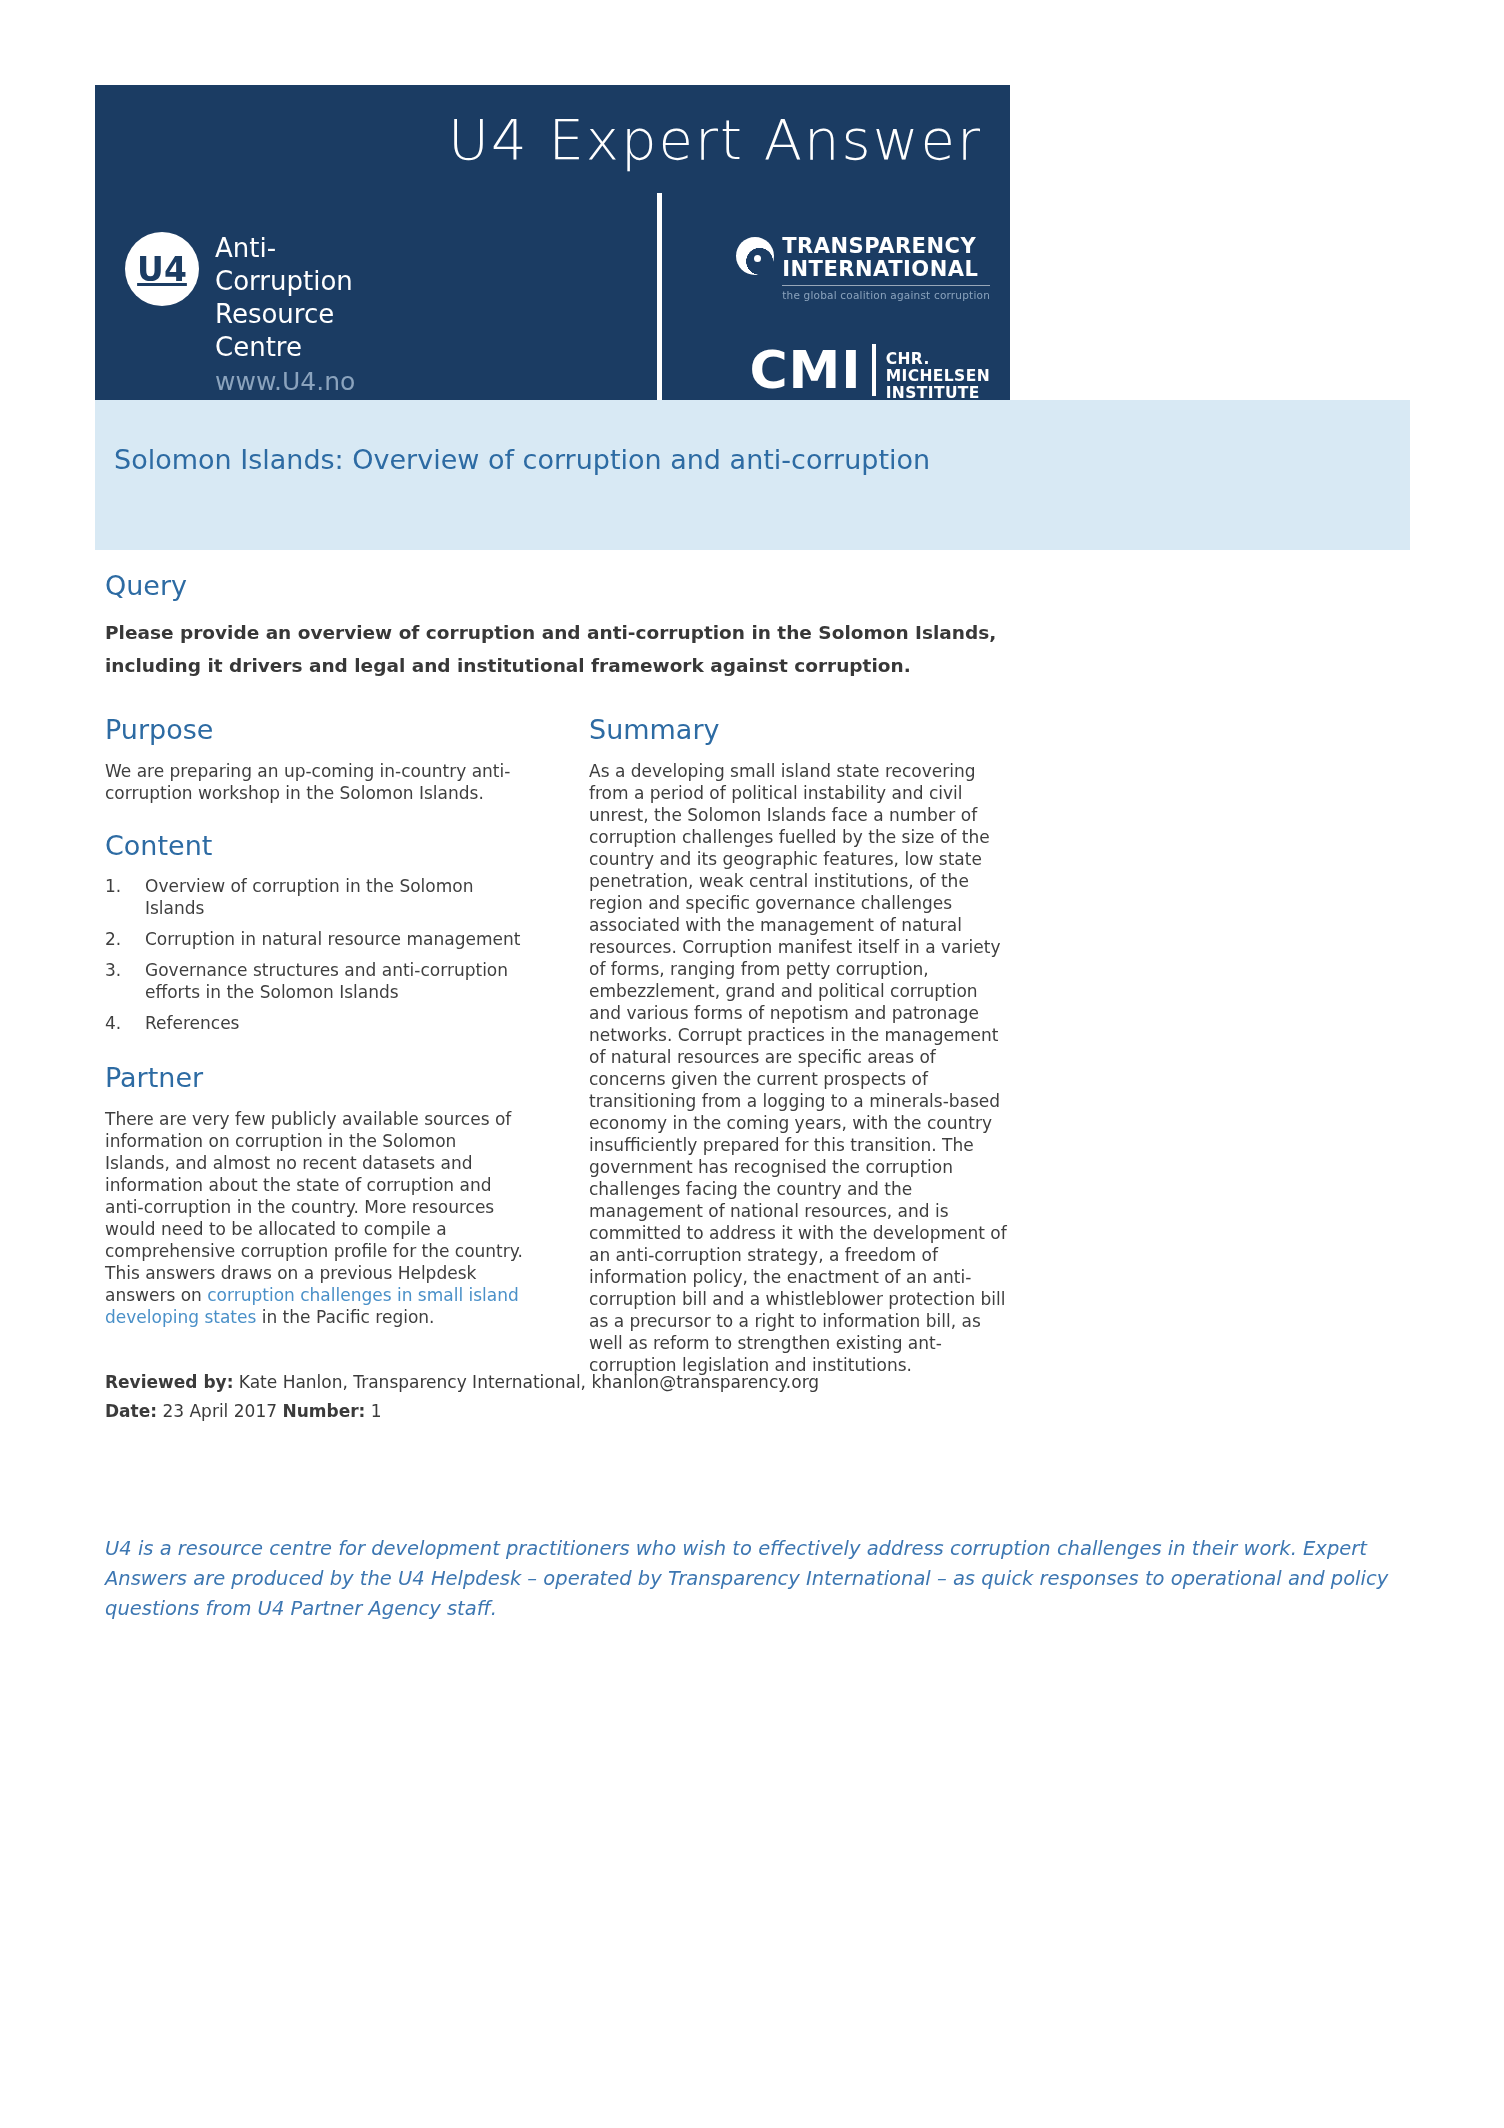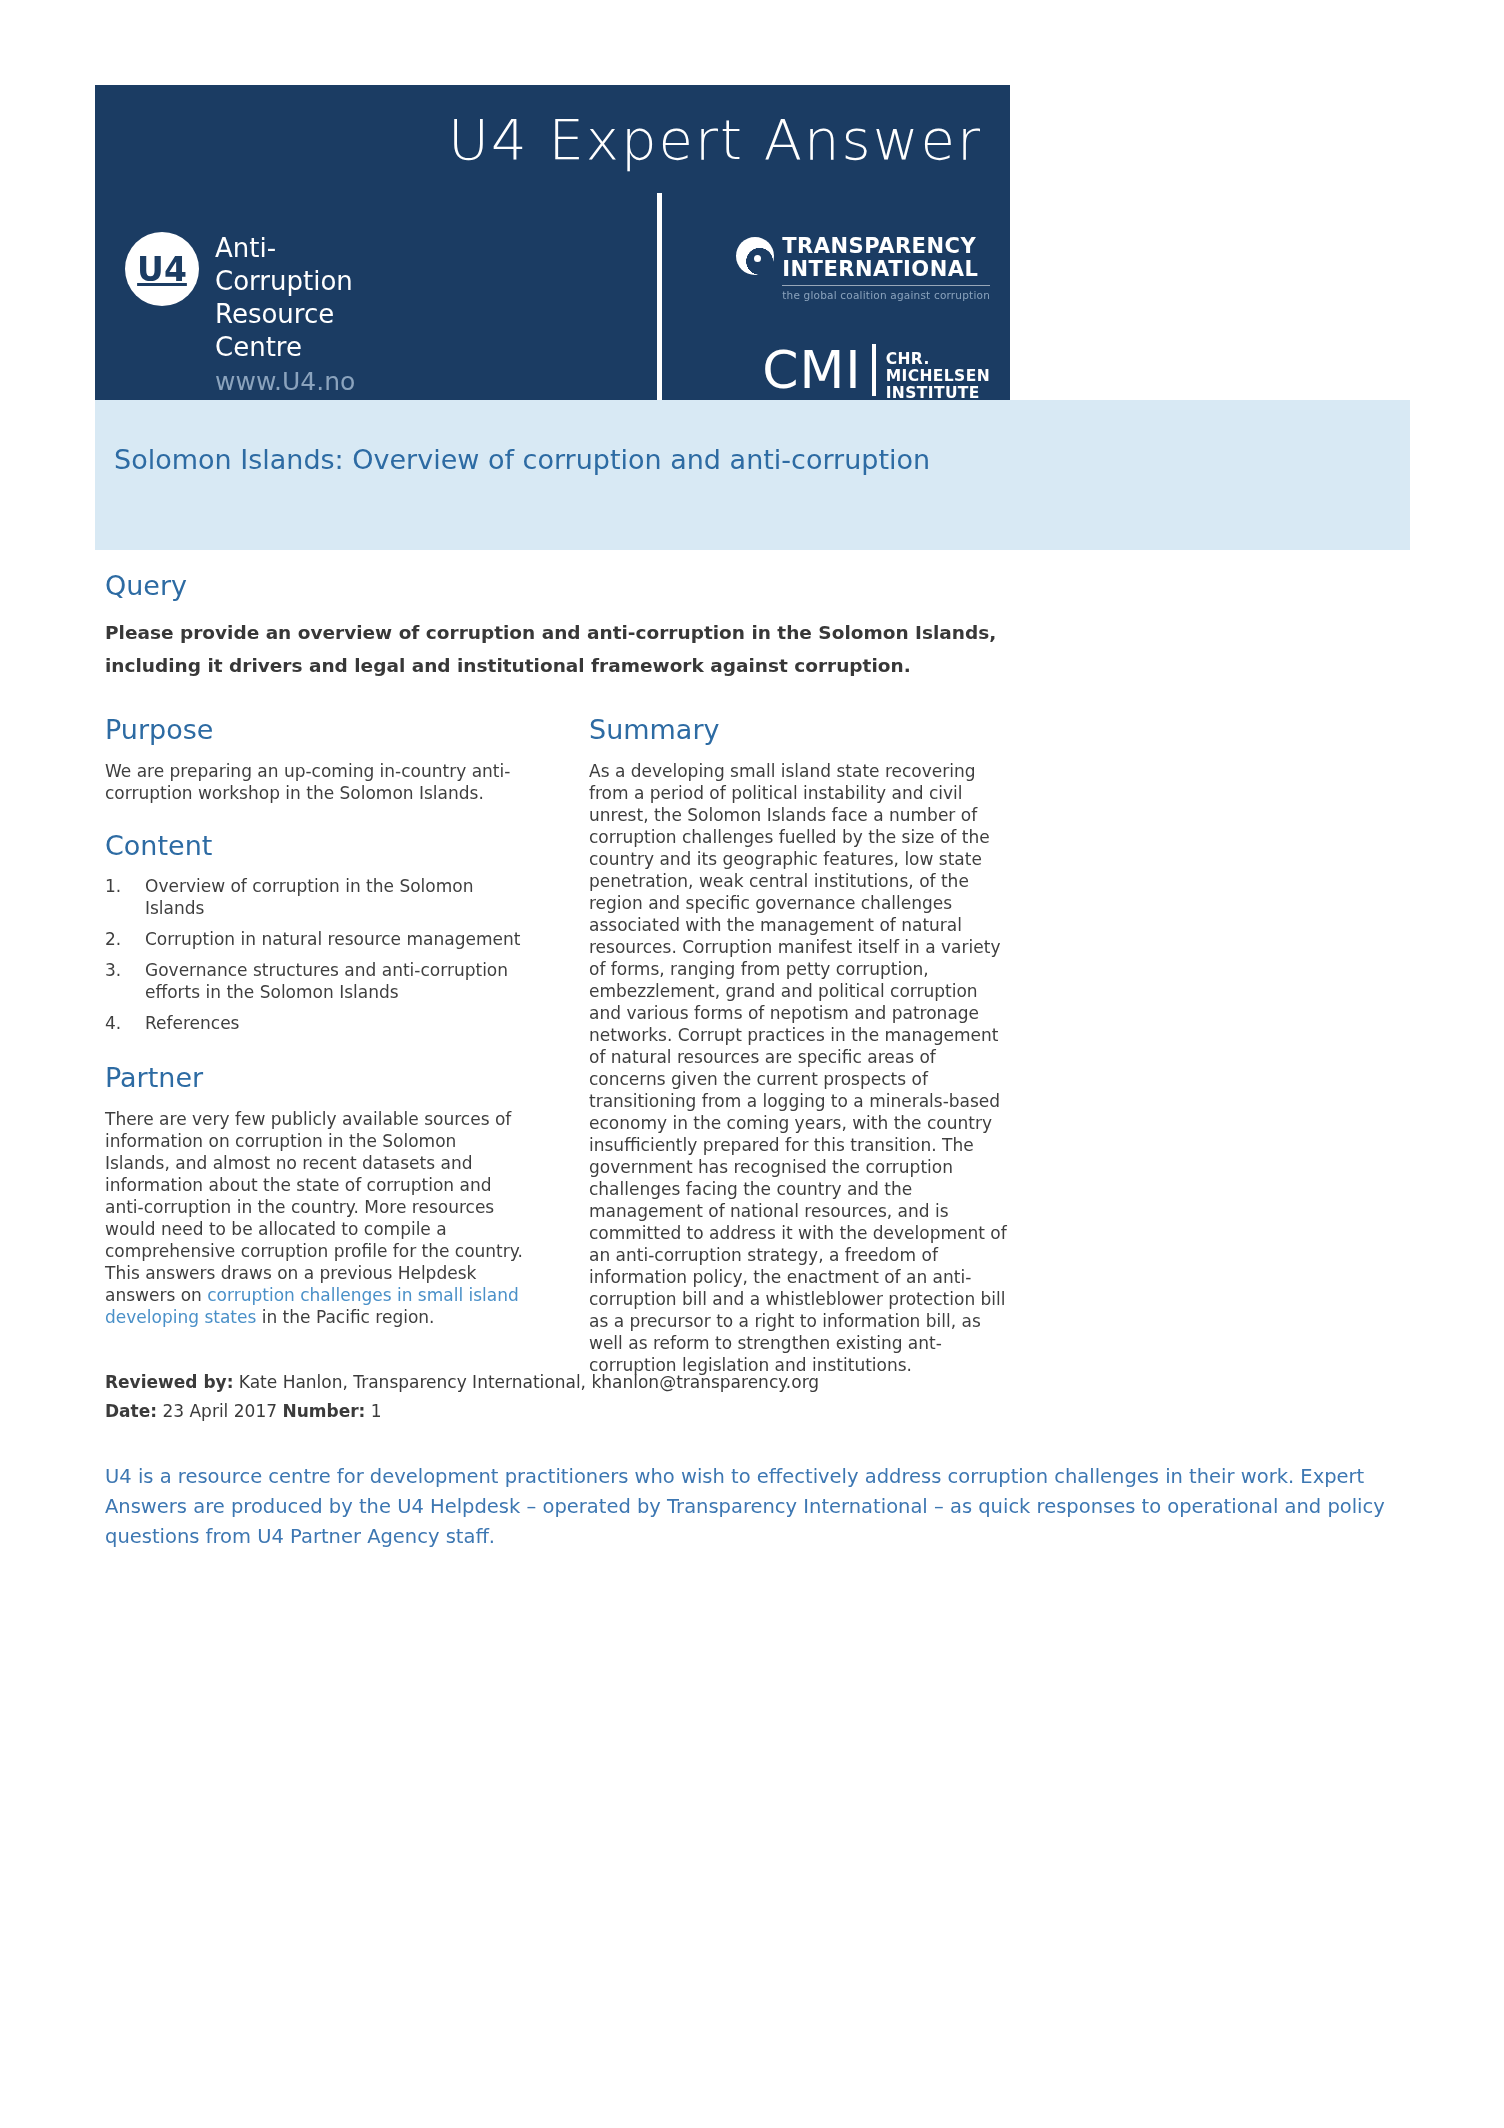--- a/index.html
+++ b/index.html
@@ -62,21 +62,21 @@
     content:"";position:absolute;width:7px;height:7px;border-radius:50%;
     background:#ffffff;left:18px;top:18px;
   }
   .ti-words{color:#ffffff;font-weight:bold;font-size:21px;line-height:23px;letter-spacing:0.5px;}
   .ti-tagline{
     color:var(--muted);font-size:10.5px;letter-spacing:0.2px;
     border-top:1px solid rgba(255,255,255,0.55);
     margin-top:4px;padding-top:3px;
   }
   .cmi{display:flex;align-items:center;margin-top:36px;}
-  .cmi-abbr{color:#ffffff;font-size:52px;font-weight:normal;line-height:1;letter-spacing:1px;}
+  .cmi-abbr{color:#ffffff;font-size:52px;font-weight:bold;line-height:1;letter-spacing:1px;}
   .cmi-bar{width:4px;height:52px;background:#ffffff;margin:0 10px;}
   .cmi-lines{color:#ffffff;font-weight:bold;font-size:15.5px;line-height:17px;letter-spacing:0.4px;margin-top:14px;}
   .cmi-lines span{display:block;}
   
   .title-band{
     position:absolute;left:95px;top:400px;width:1315px;height:150px;
     background:var(--band);
   }
   .doc-title{
     position:absolute;left:19px;top:44px;
@@ -99,22 +99,22 @@
   .caveat-h{margin-top:28px !important;}
   .olist{margin-top:13px;}
   .olist .item{display:flex;margin-bottom:9px;}
   .olist .num{width:40px;flex:none;}
   .olist .txt{flex:1;}
   a.doc-link{color:var(--link);text-decoration:none;cursor:pointer;}
   
   .meta{position:absolute;left:105px;top:1368px;font-size:17px;line-height:29px;color:#3b3b3b;}
   .meta .b{font-weight:bold;}
   .disclaimer{
-    position:absolute;left:105px;top:1462px;width:1300px;
-    font-size:19.5px;line-height:30px;color:#3d77b2;
+    position:absolute;left:105px;top:1534px;width:1300px;
+    font-size:19.5px;line-height:30px;font-style:italic;color:#3d77b2;
   }
 </style>
 </head>
 <body>
 
 <div class="page">
 
   <div class="banner">
     <div class="banner-title">U4 Expert Answer</div>
   </div>

